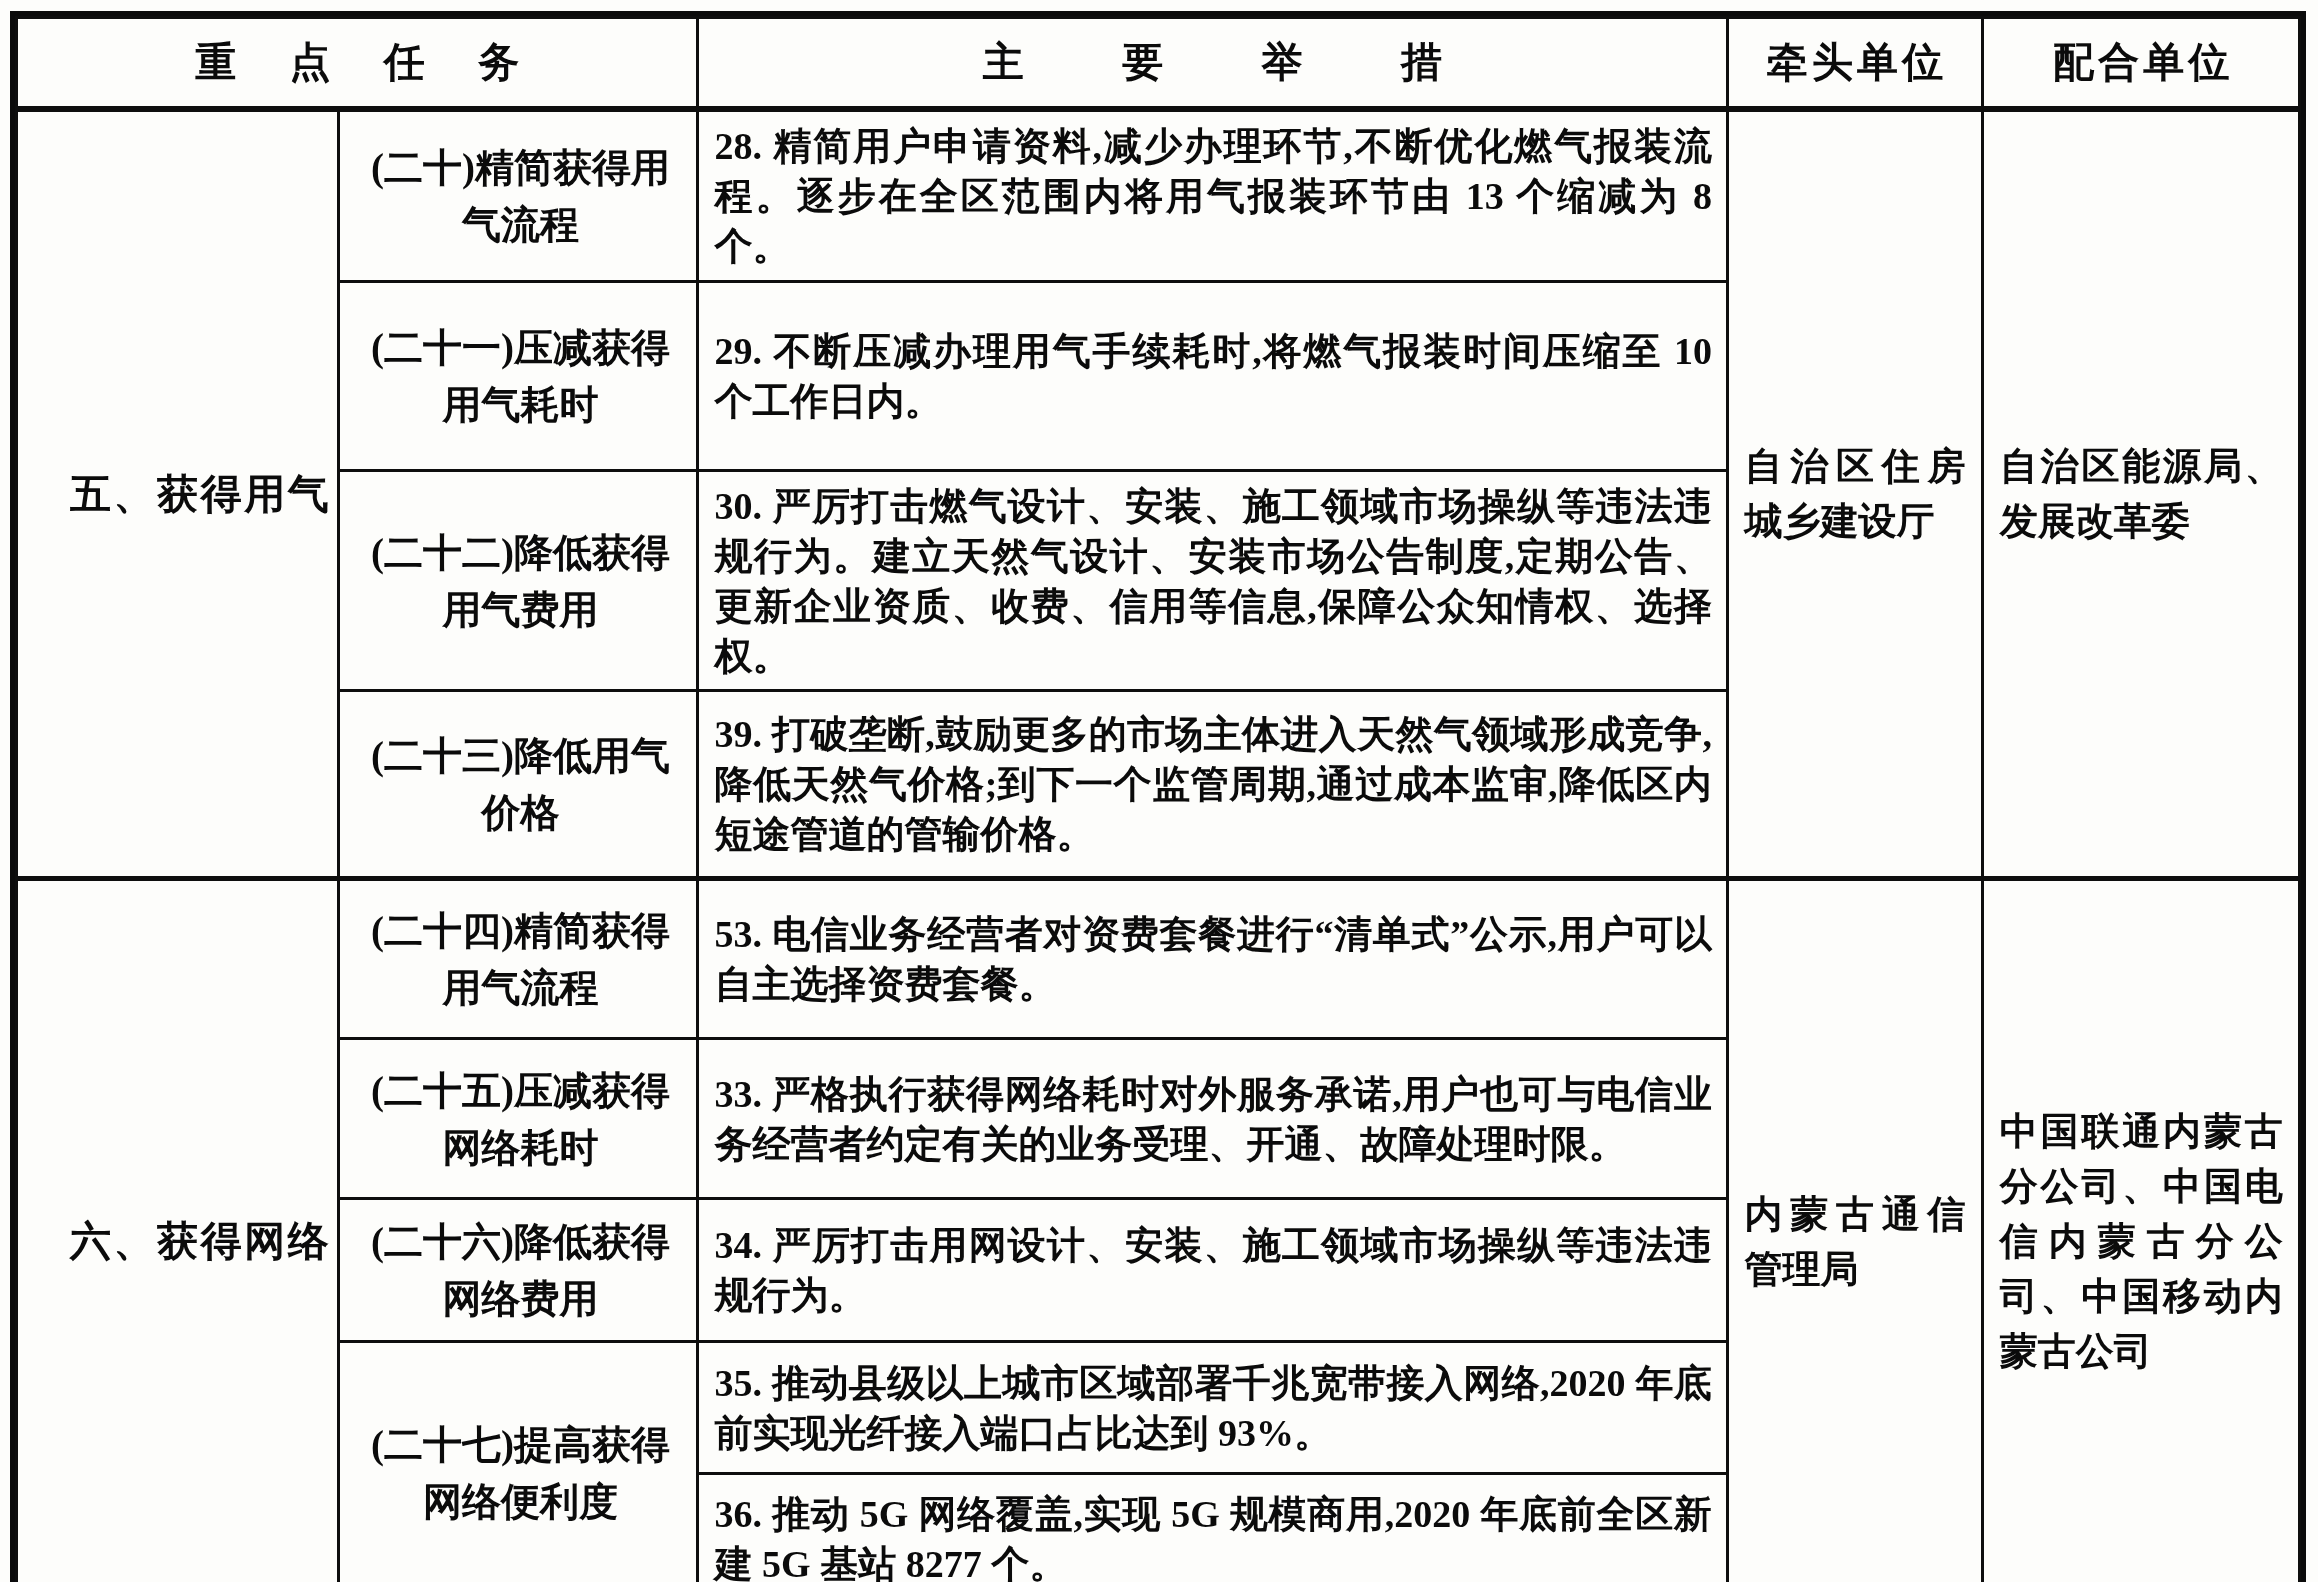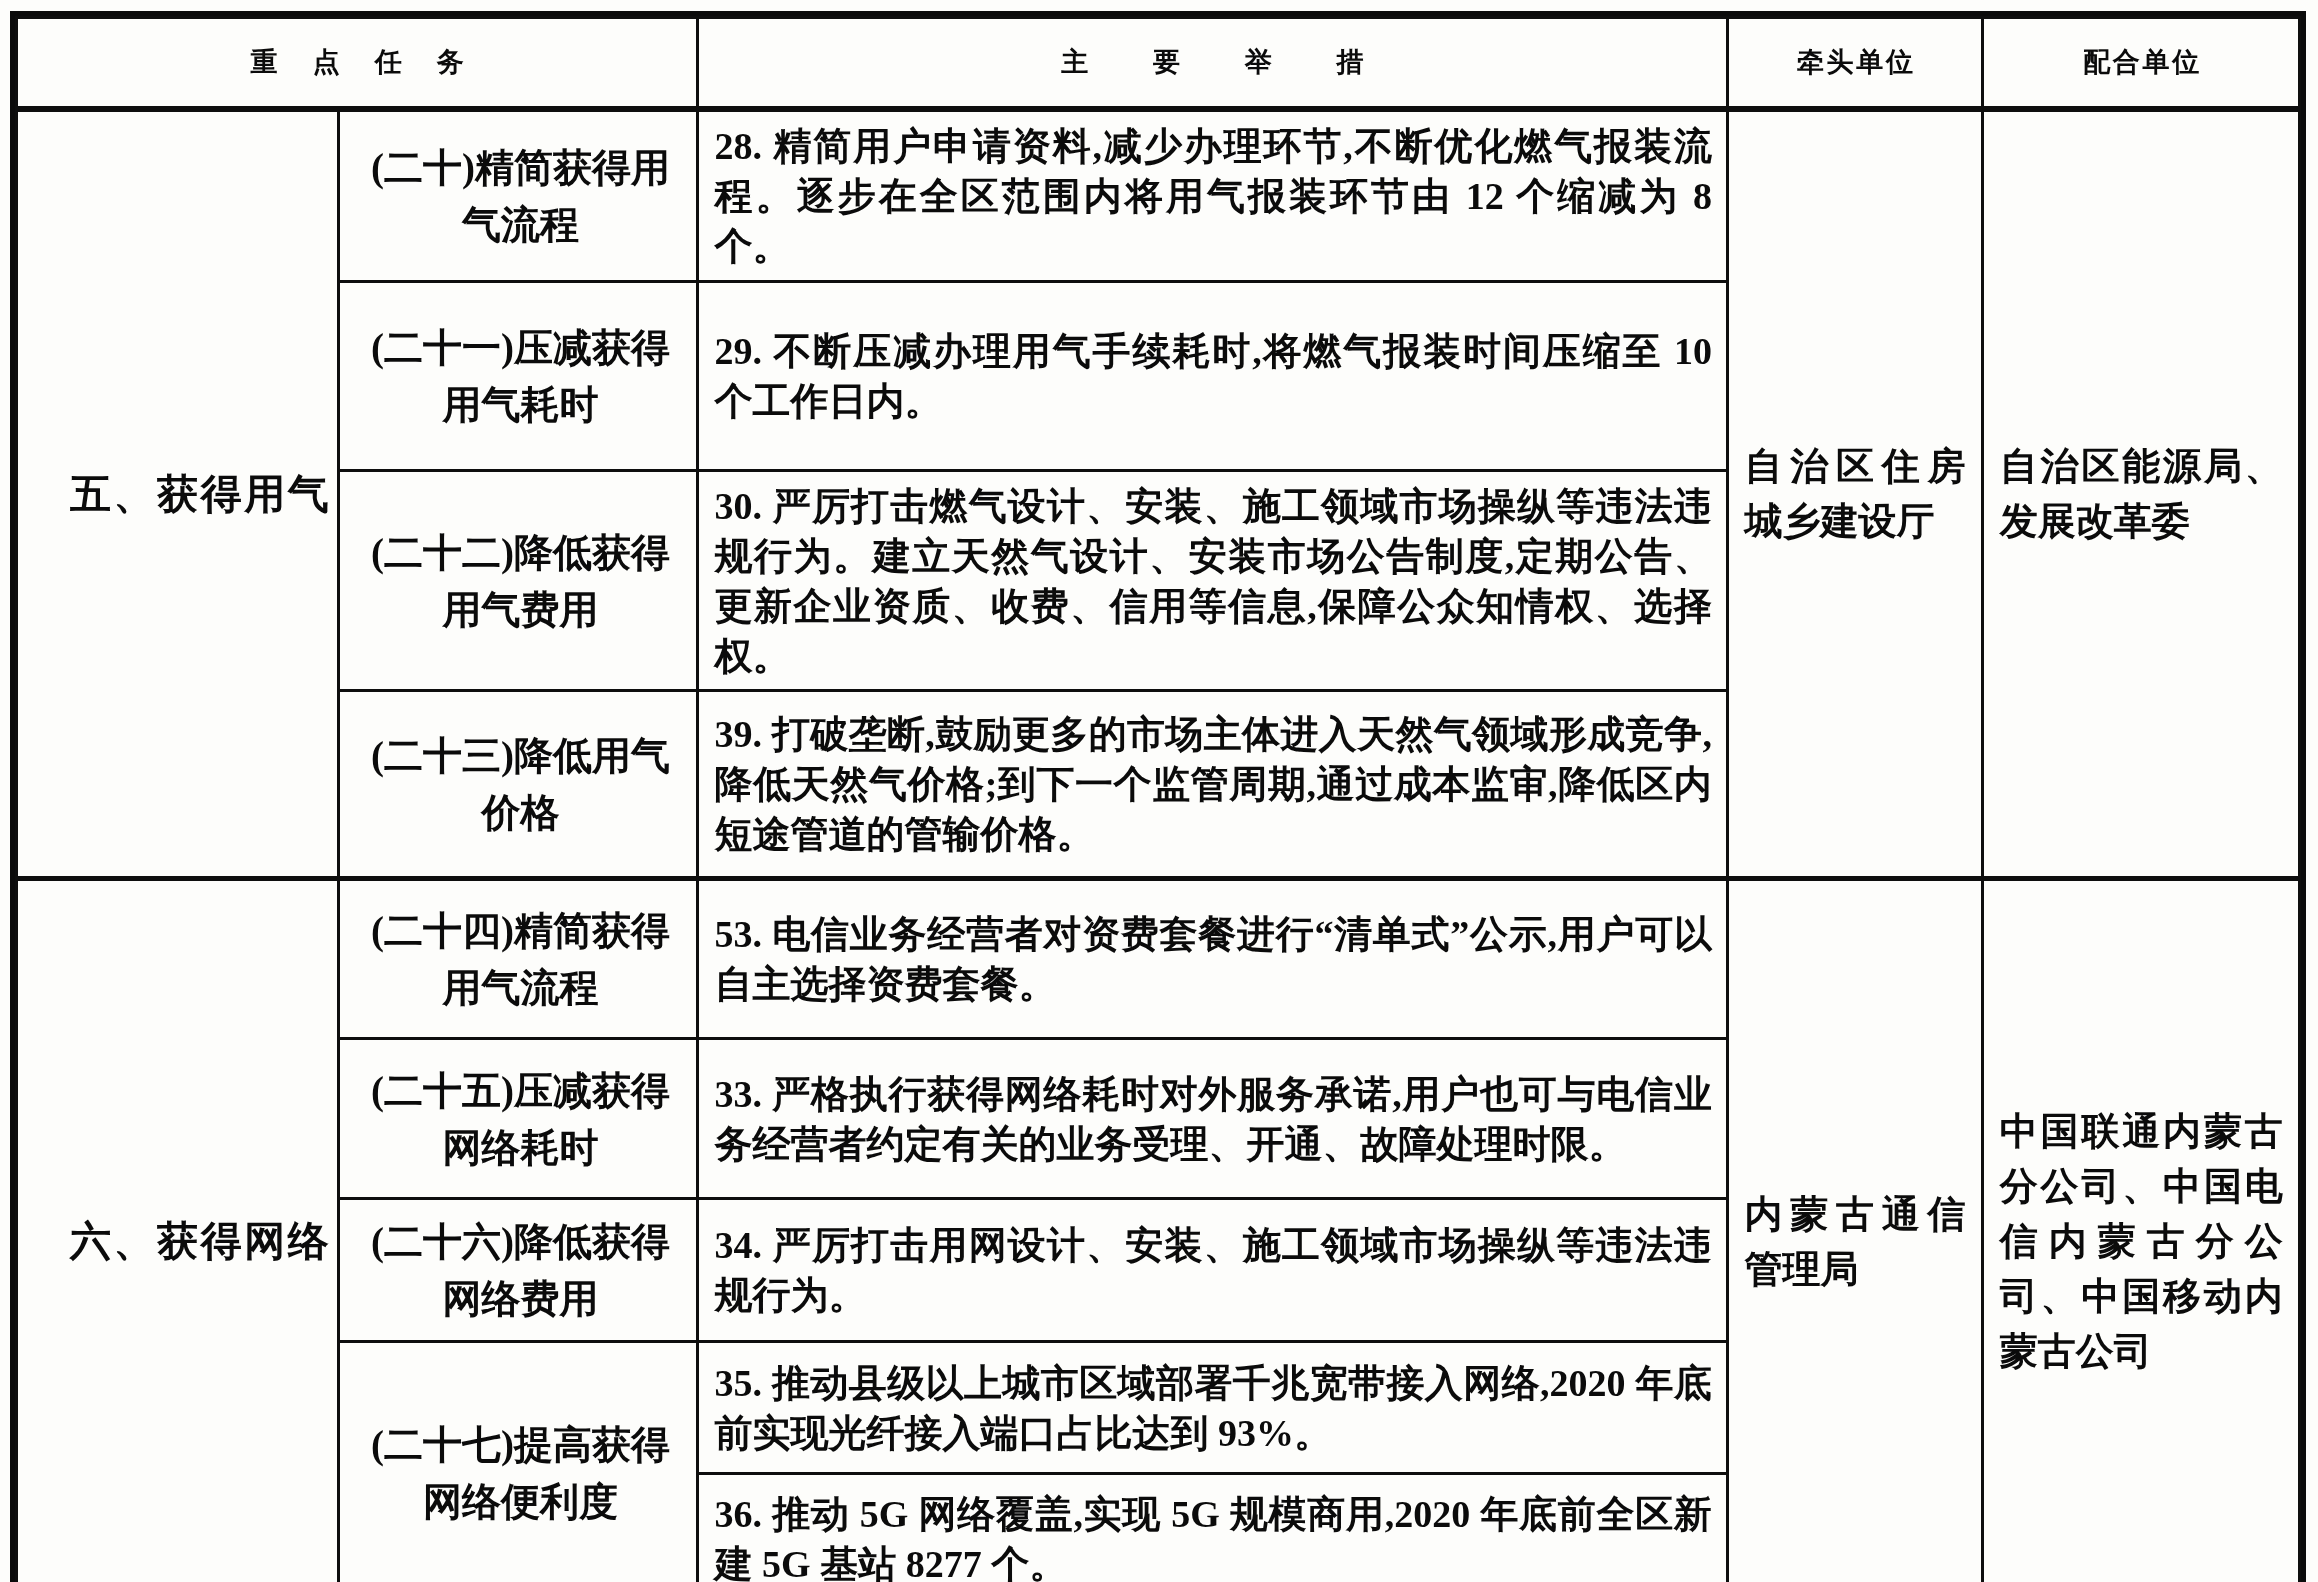--- a/index.html
+++ b/index.html
@@ -29,21 +29,21 @@
   }
   td {
     border: 3.5px solid #0e0e0e;
     vertical-align: middle;
     box-sizing: border-box;
     overflow: hidden;
   }
   
   tr.header-row td {
     border-bottom-width: 6px;
-    font-size: 27px;
+    font-size: 41px;
     font-weight: bold;
     text-align: center;
     padding: 0;
   }
   .th-spread-task   { letter-spacing: 1.3em; text-indent: 1.3em; }
   .th-spread-measure{ letter-spacing: 2.4em; text-indent: 2.4em; }
   .th-unit          { letter-spacing: 0.10em; text-indent: 0.10em; }
   
   .group-cell {
     text-align: right;
@@ -93,21 +93,21 @@
         <tr class="header-row" style="height:91px">
       <td colspan="2" class="th-spread-task">重点任务</td>
       <td class="th-spread-measure">主要举措</td>
       <td class="th-unit">牵头单位</td>
       <td class="th-unit">配合单位</td>
     </tr>
 
     <tr style="height:173px">
       <td rowspan="4" class="group-cell">五、获得用气</td>
       <td class="task-cell">(二十)精简获得用气流程</td>
-      <td class="measure-cell">28. 精简用户申请资料,减少办理环节,不断优化燃气报装流程。逐步在全区范围内将用气报装环节由 12 个缩减为 8 个。</td>
+      <td class="measure-cell">28. 精简用户申请资料,减少办理环节,不断优化燃气报装流程。逐步在全区范围内将用气报装环节由 13 个缩减为 8 个。</td>
       <td rowspan="4" class="unit-cell">自治区住房城乡建设厅</td>
       <td rowspan="4" class="unit-cell">自治区能源局、发展改革委</td>
     </tr>
     <tr style="height:189px">
       <td class="task-cell">(二十一)压减获得用气耗时</td>
       <td class="measure-cell">29. 不断压减办理用气手续耗时,将燃气报装时间压缩至 10 个工作日内。</td>
     </tr>
     <tr style="height:190px">
       <td class="task-cell">(二十二)降低获得用气费用</td>
       <td class="measure-cell">30. 严厉打击燃气设计、安装、施工领域市场操纵等违法违规行为。建立天然气设计、安装市场公告制度,定期公告、更新企业资质、收费、信用等信息,保障公众知情权、选择权。</td>

